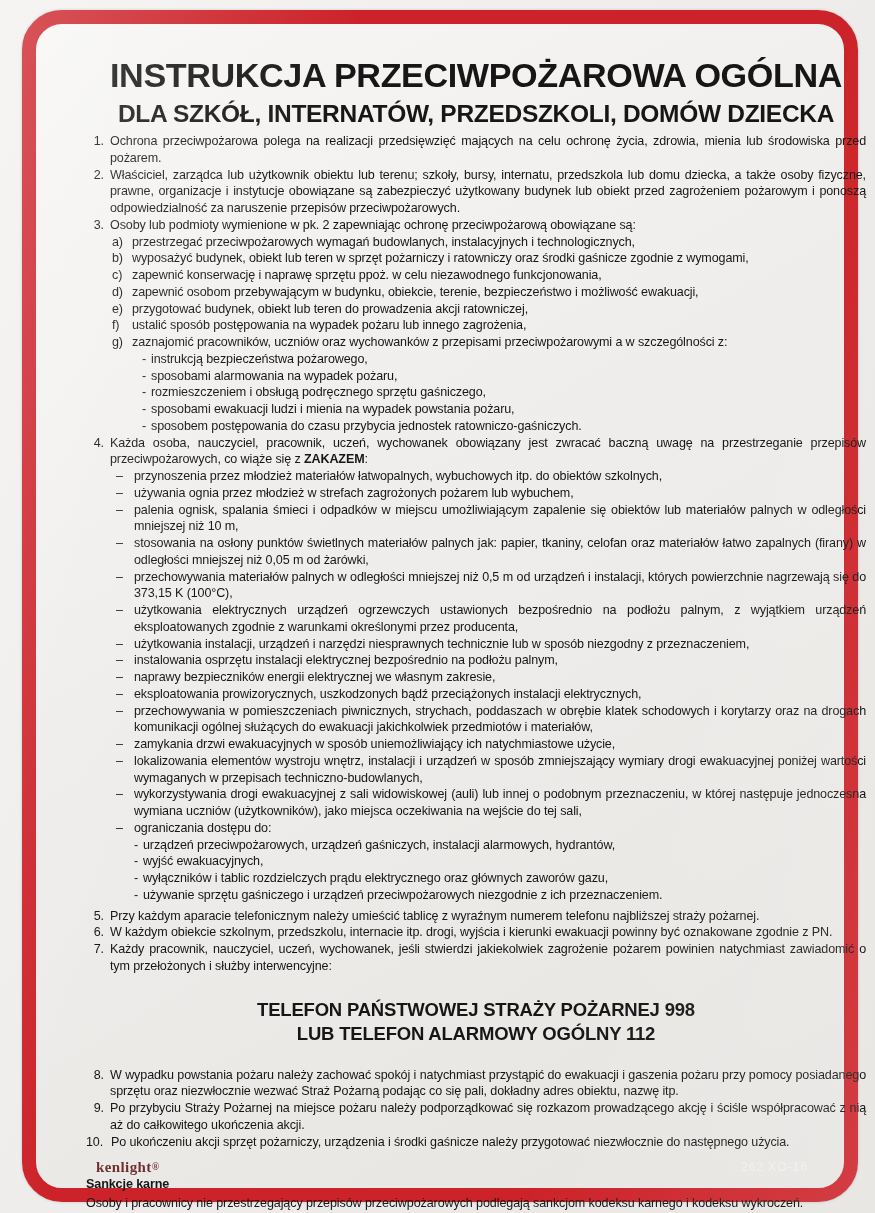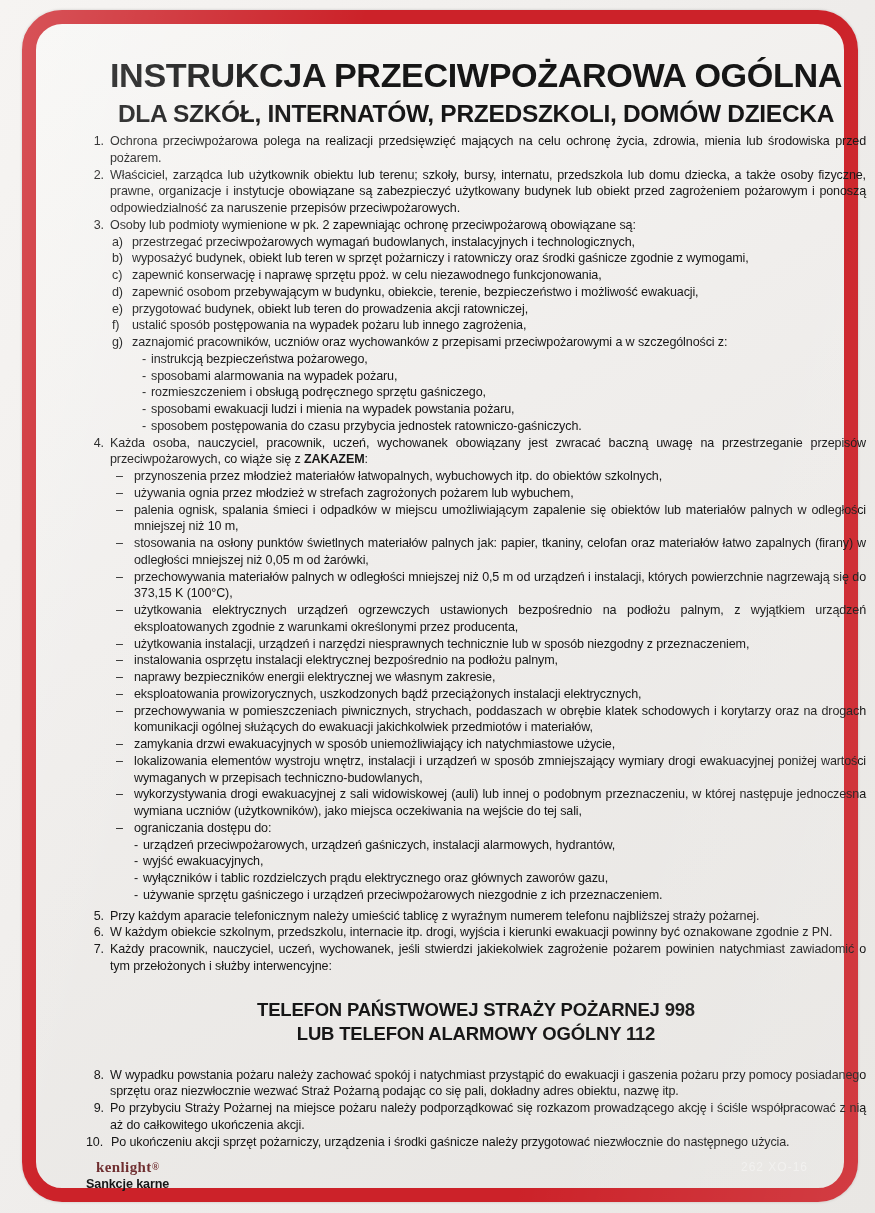--- a/index.html
+++ b/index.html
@@ -379,20 +379,21 @@
           <span class="txt">Po przybyciu Straży Pożarnej na miejsce pożaru należy podporządkować się rozkazom prowadzącego akcję i ściśle współpracować z nią aż do całkowitego ukończenia akcji.</span>
         </div>
 
         <div class="num-row tight">
           <span class="marker">10.</span>
           <span class="txt">Po ukończeniu akcji sprzęt pożarniczy, urządzenia i środki gaśnicze należy przygotować niezwłocznie do następnego użycia.</span>
         </div>
 
         <div class="sanctions">
           <div class="head">Sankcje karne</div>
+          <div class="para">Osoby i pracownicy nie przestrzegający przepisów przeciwpożarowych podlegają sankcjom kodeksu karnego i kodeksu wykroczeń.</div>
         </div>
 
       </div>
     </div>
 
     <div id="brand"><span>kenlight</span><span class="reg">®</span></div>
     <div id="code">262 XO-16</div>
 
   </div>
 </div>

